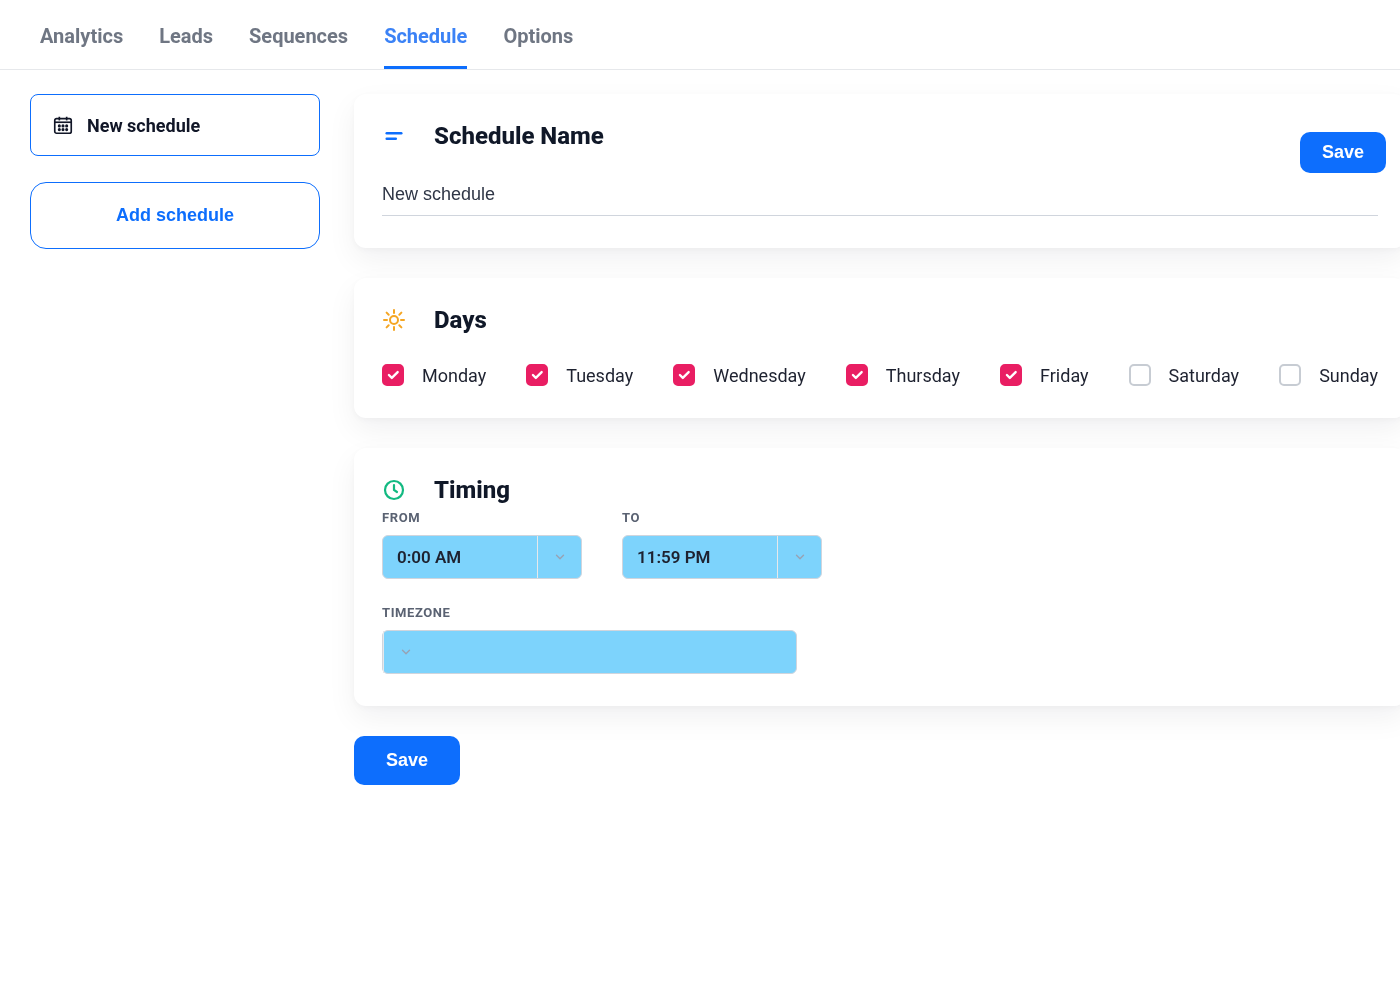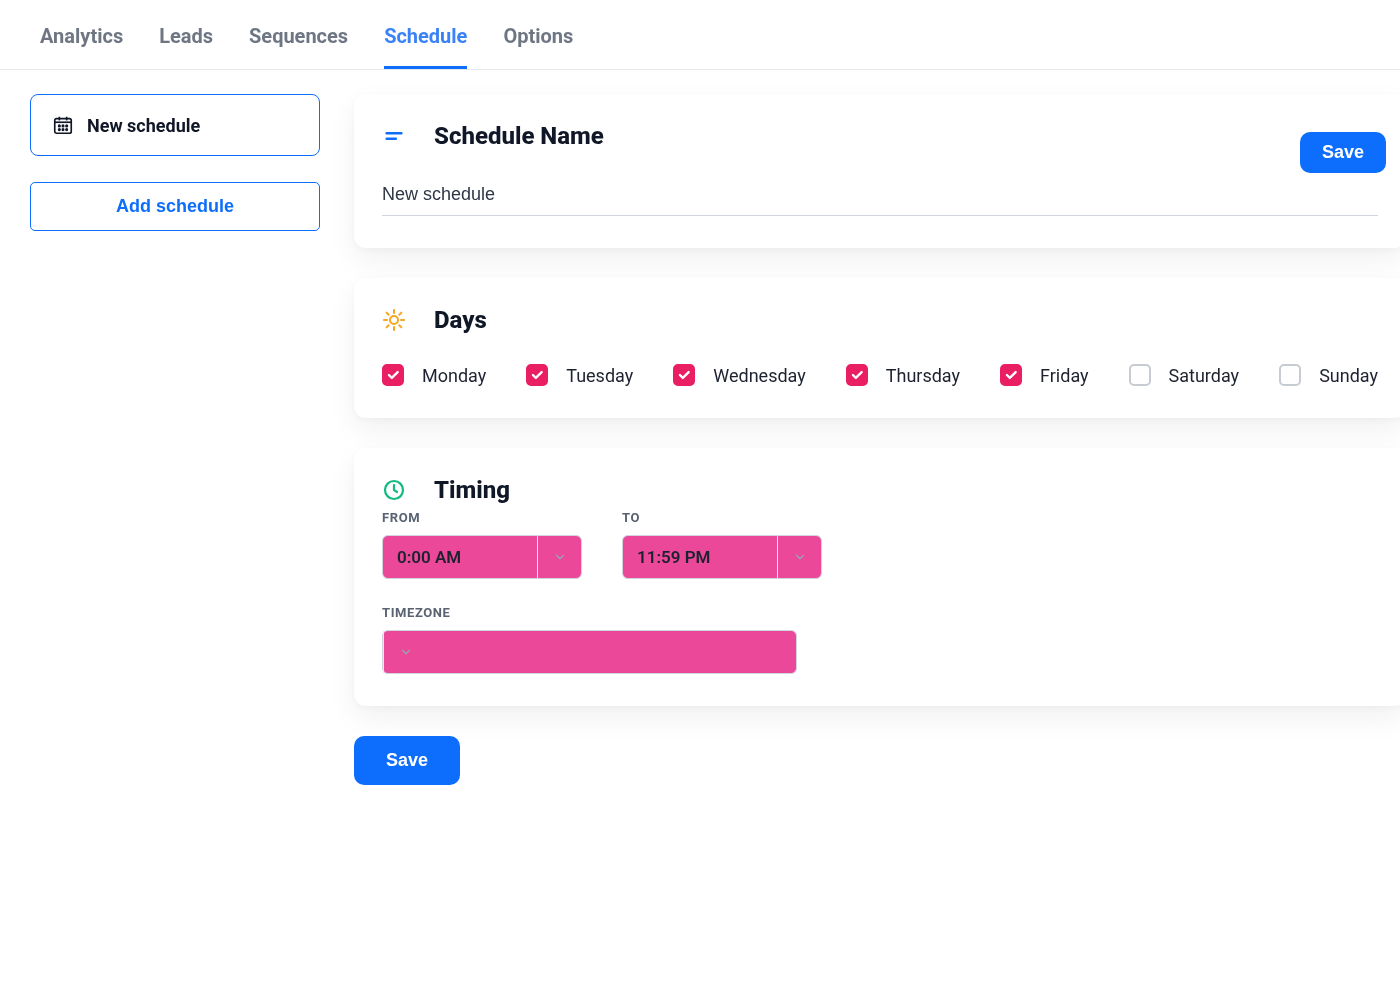--- a/index.html
+++ b/index.html
@@ -49,26 +49,26 @@
       border: 1px solid #0d6efd; border-radius: 8px;
       padding: 18px 20px; margin-bottom: 26px; cursor: pointer;
     }
     .schedule-item span { font-weight: 700; font-size: 18px; color: #111627; }
     .calendar-icon {
       width: 22px; height: 22px; display: inline-block;
     }
     .add-schedule {
       width: 100%;
       text-align: center;
-      padding: 13px 0;
+      padding: 22px 0;
       border: 1px solid #0d6efd;
       color: #0d6efd;
       font-weight: 700;
       font-size: 18px;
-      border-radius: 5px;
+      border-radius: 16px;
       background: #fff;
       cursor: pointer;
     }
 
     
     .card {
       background: #fff;
       border-radius: 12px;
       box-shadow: 0 2px 6px rgba(0,0,0,0.03), 0 12px 30px rgba(16,24,40,0.06);
       padding: 28px 28px 32px 28px;
@@ -113,21 +113,21 @@
     
     .field-label {
       font-size: 13px; letter-spacing: 0.6px; font-weight: 700;
       text-transform: uppercase; color: #5a6272; display: block; margin-bottom: 10px;
     }
     .row { display: flex; gap: 40px; margin-top: 22px; }
     .timing-fields { margin-top: 6px; }
     .select {
       display: flex; align-items: center; justify-content: space-between;
       border: 1px solid #d0d5dd; border-radius: 6px;
-      padding: 0; height: 44px; cursor: pointer; background: #ec4899;
+      padding: 0; height: 44px; cursor: pointer; background: #7dd3fc;
       width: 200px;
     }
     .select.wide { width: 415px; }
     .select .value {
       font-size: 17px; color: #1e2230; font-weight: 600; padding: 0 14px;
       flex: 1; white-space: nowrap; overflow: hidden; text-overflow: ellipsis;
     }
     .select .chev-wrap {
       border-left: 1px solid #e6e8eb; width: 44px; height: 100%;
       display: flex; align-items: center; justify-content: center;

